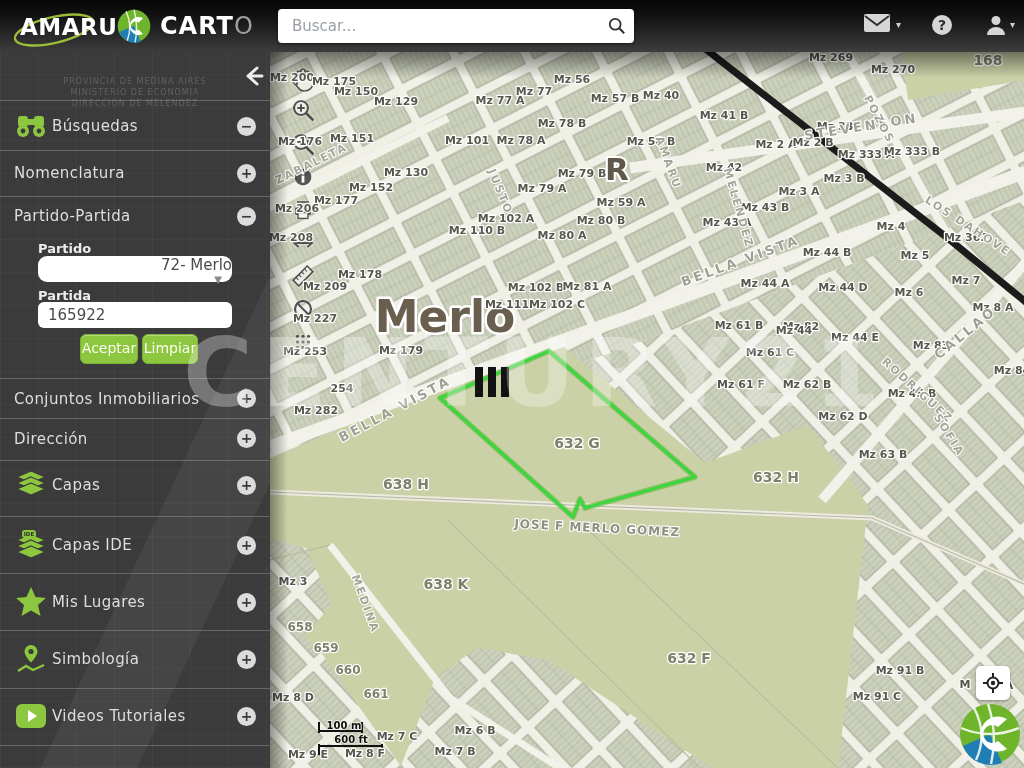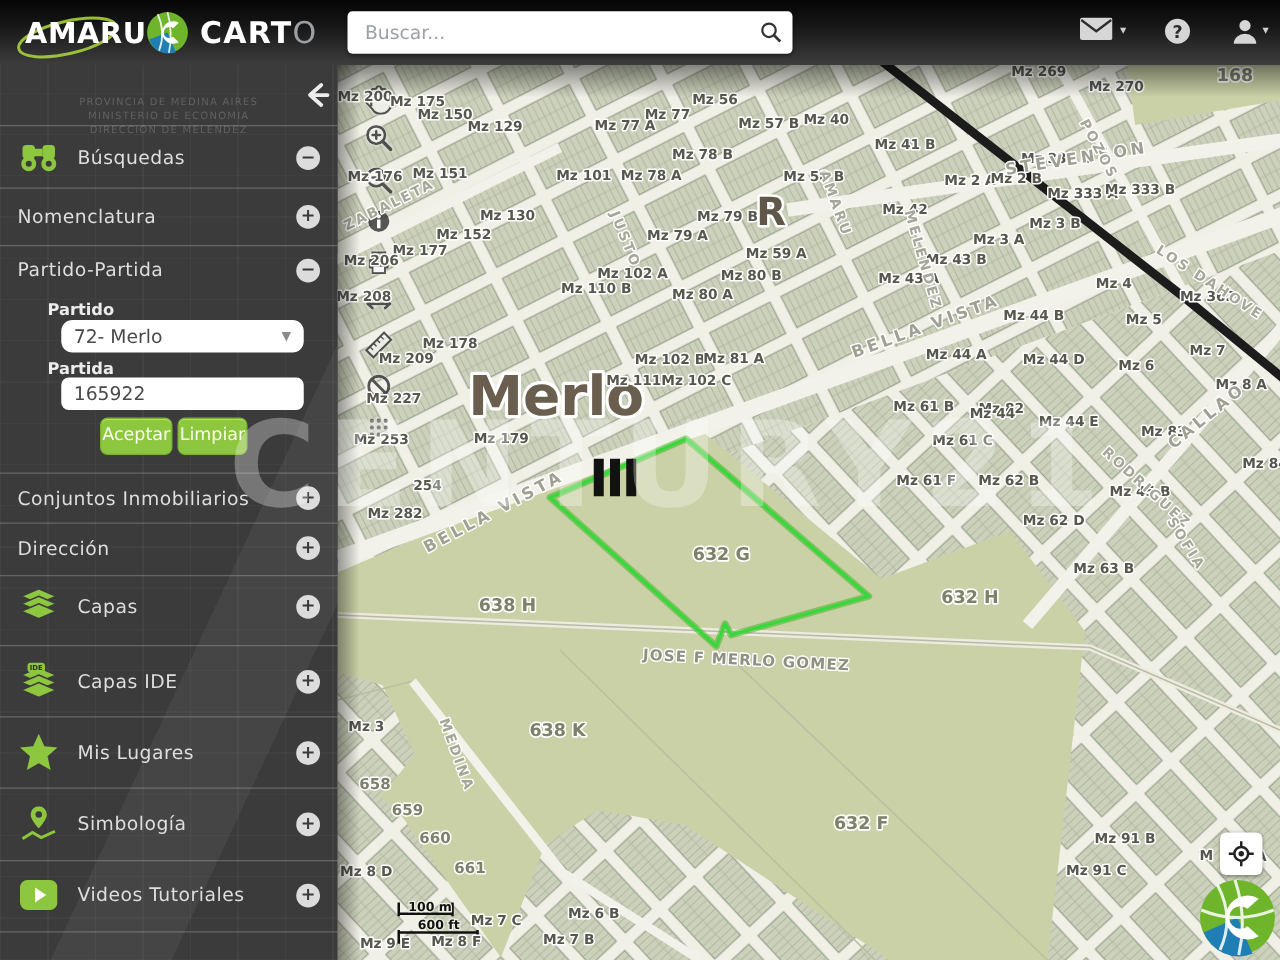--- a/index.html
+++ b/index.html
@@ -27,27 +27,27 @@
       linear-gradient(115deg,transparent 62%,rgba(255,255,255,.05) 62%,rgba(255,255,255,.05) 78%,transparent 78%),
       repeating-linear-gradient(90deg,rgba(255,255,255,.035) 0 1px,transparent 1px 38px),
       repeating-linear-gradient(0deg,rgba(255,255,255,.028) 0 1px,transparent 1px 33px);}
   #side-note{position:absolute;left:30px;top:24px;width:210px;text-align:center;color:#8c8c8c;opacity:.45;
     font-size:8px;line-height:11px;letter-spacing:1px;}
   #collapse-arrow{position:absolute;right:4px;top:12px;width:24px;height:24px;color:#eee;cursor:pointer;}
   .sep{position:absolute;left:0;width:270px;height:1px;background:rgba(255,255,255,.22);}
   .side-row{position:absolute;left:0;width:270px;height:44px;display:flex;align-items:center;cursor:pointer;}
   .s-label{color:#dedede;font-size:15px;letter-spacing:.4px;}
   .s-label.indent{margin-left:14px;}
-  .s-label.iconed{margin-left:10px;}
+  .s-label.iconed{}
   .s-icon{width:42px;display:flex;justify-content:center;align-items:center;margin-left:10px;}
   .toggle{position:absolute;right:14px;width:19px;height:19px;border-radius:50%;background:#dcdcdc;color:#3a3a3a;
     font-size:14px;font-weight:bold;line-height:19px;text-align:center;cursor:pointer;}
   .form-label{position:absolute;left:38px;color:#ececec;font-size:13px;font-weight:bold;}
-  .form-box{position:absolute;left:49px;width:194px;height:26px;background:#fff;border-radius:9px;
-    display:flex;align-items:center;box-sizing:border-box;}
+  .form-box{position:absolute;left:38px;width:194px;height:26px;background:#fff;border-radius:9px;
+    display:flex;align-items:flex-end;box-sizing:border-box;flex-direction:column;}
   #partido-select{justify-content:space-between;cursor:pointer;}
   #partido-select .val{margin-left:10px;font-size:15px;color:#4a4a4a;}
   #partido-select .sel-caret{margin-right:10px;color:#8a8a8a;font-size:10px;}
   #partida-input{border:none;outline:none;margin:0;padding:0 0 0 10px;font-size:15px;color:#4a4a4a;
     font-family:"DejaVu Sans",sans-serif;border-radius:6px;}
   .green-btn{position:absolute;height:28px;background:#8dc63f;border:1px solid #7ab32f;border-radius:6px;
     color:#fbfdf0;font-size:14px;text-align:center;line-height:27px;cursor:pointer;
     box-shadow:inset 0 1px 0 rgba(255,255,255,.35);}
   
   #map{position:absolute;left:270px;top:52px;width:754px;height:716px;z-index:1;cursor:grab;}

